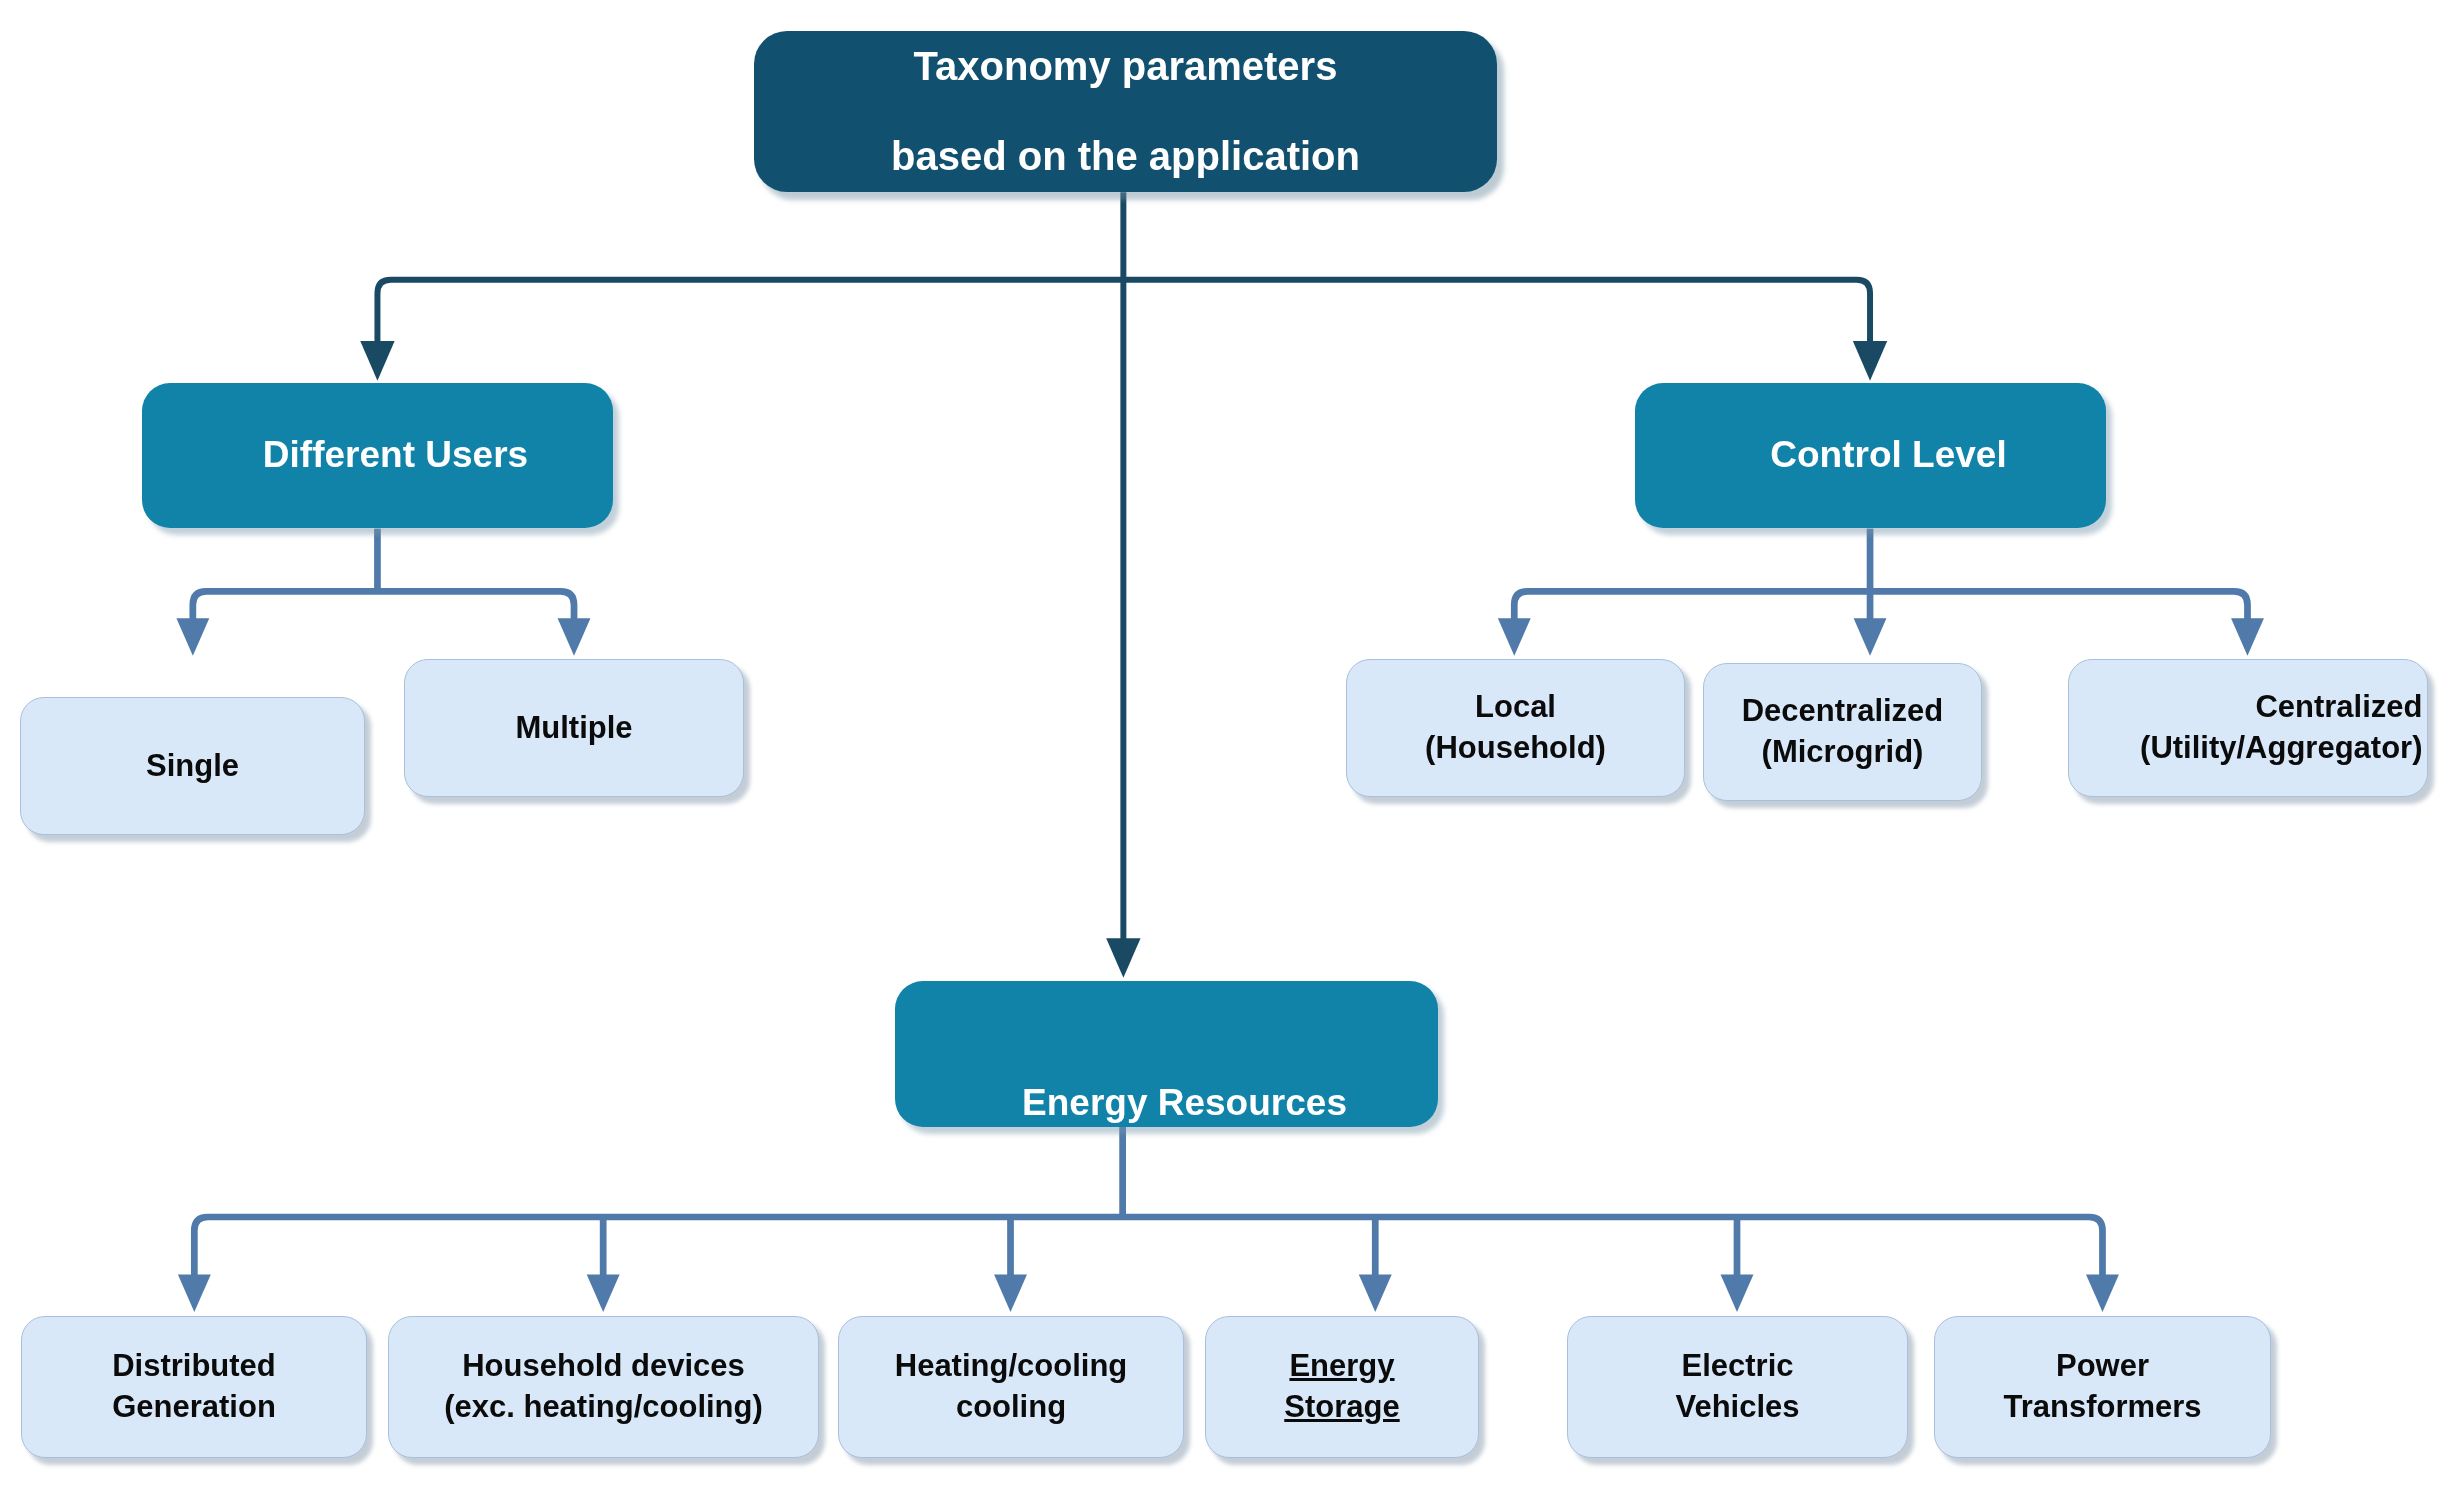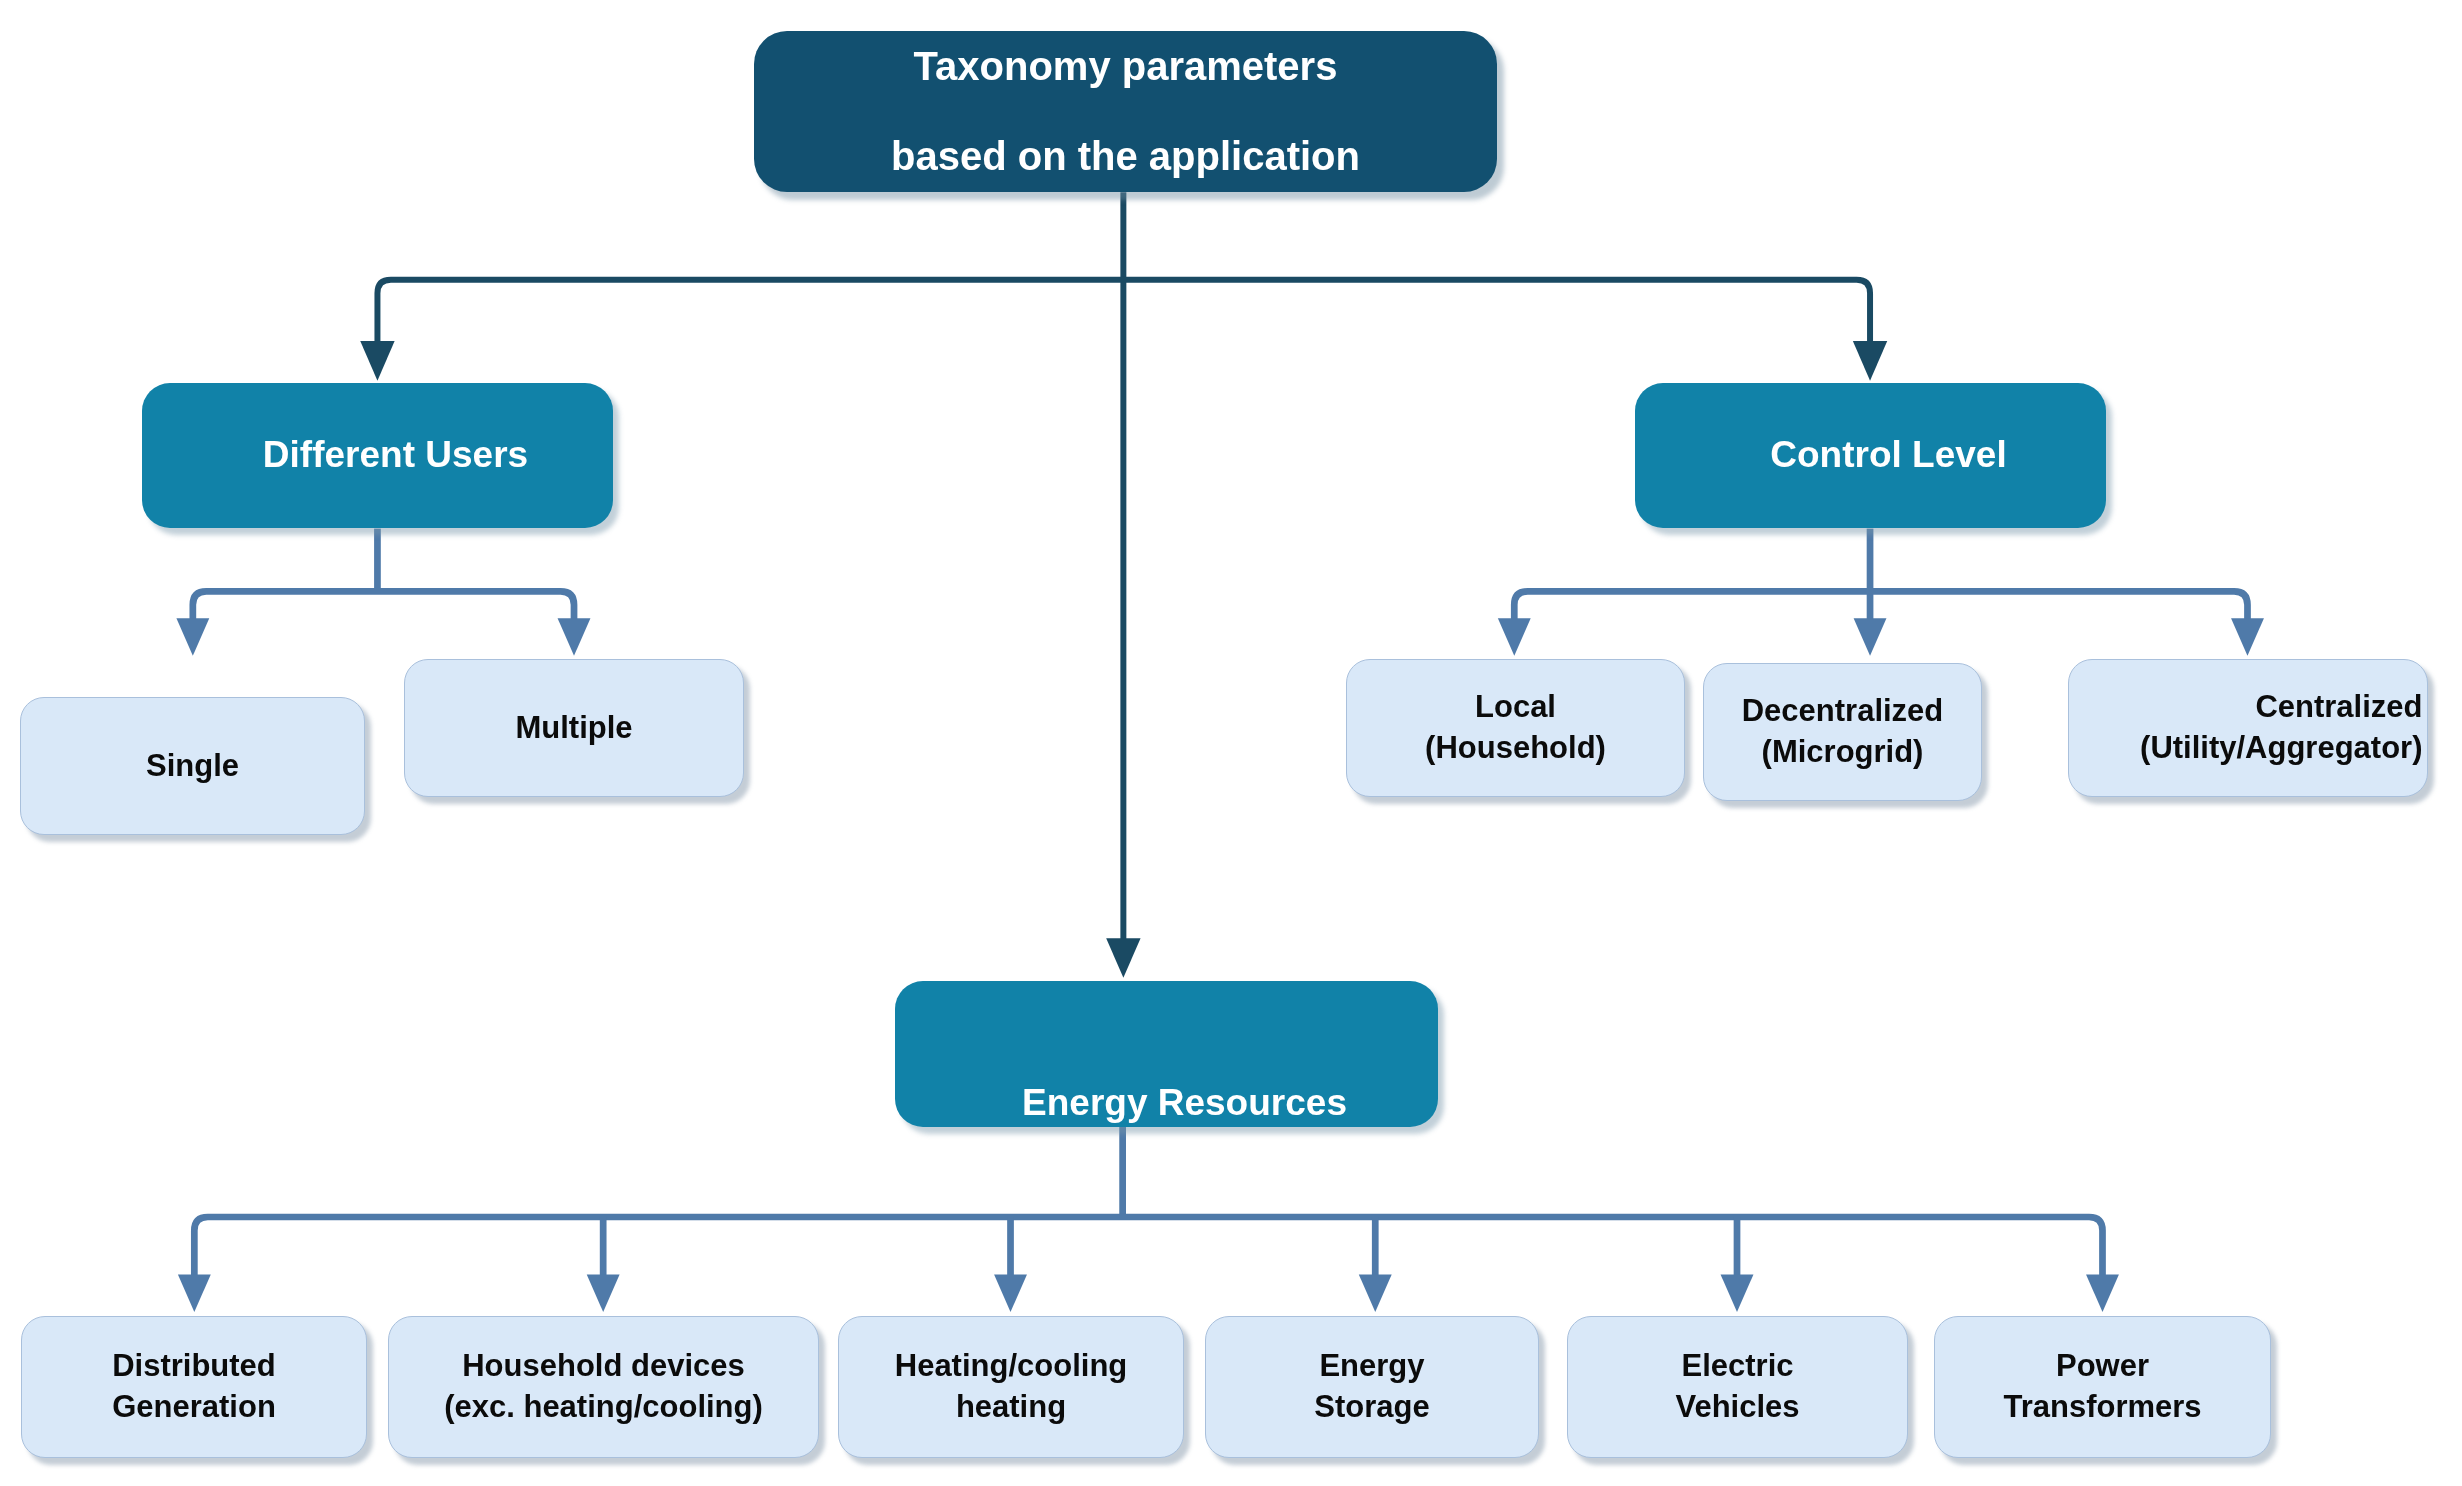--- a/index.html
+++ b/index.html
@@ -153,24 +153,24 @@
     <span class="line">Generation</span>
   </div>
 
   <div class="box leaf-box" style="left:388px; top:1316px; width:431px; height:142px;">
     <span class="line">Household devices</span>
     <span class="line">(exc. heating/cooling)</span>
   </div>
 
   <div class="box leaf-box" style="left:838px; top:1316px; width:346px; height:142px;">
     <span class="line">Heating/cooling</span>
-    <span class="line">heating</span>
+    <span class="line">cooling</span>
   </div>
 
-  <div class="box leaf-box" style="left:1205px; top:1316px; width:334px; height:142px;">
+  <div class="box leaf-box" style="left:1205px; top:1316px; width:274px; height:142px;text-decoration:underline;">
     <span class="line">Energy</span>
     <span class="line">Storage</span>
   </div>
 
   <div class="box leaf-box" style="left:1567px; top:1316px; width:341px; height:142px;">
     <span class="line">Electric</span>
     <span class="line">Vehicles</span>
   </div>
 
   <div class="box leaf-box" style="left:1934px; top:1316px; width:337px; height:142px;">

